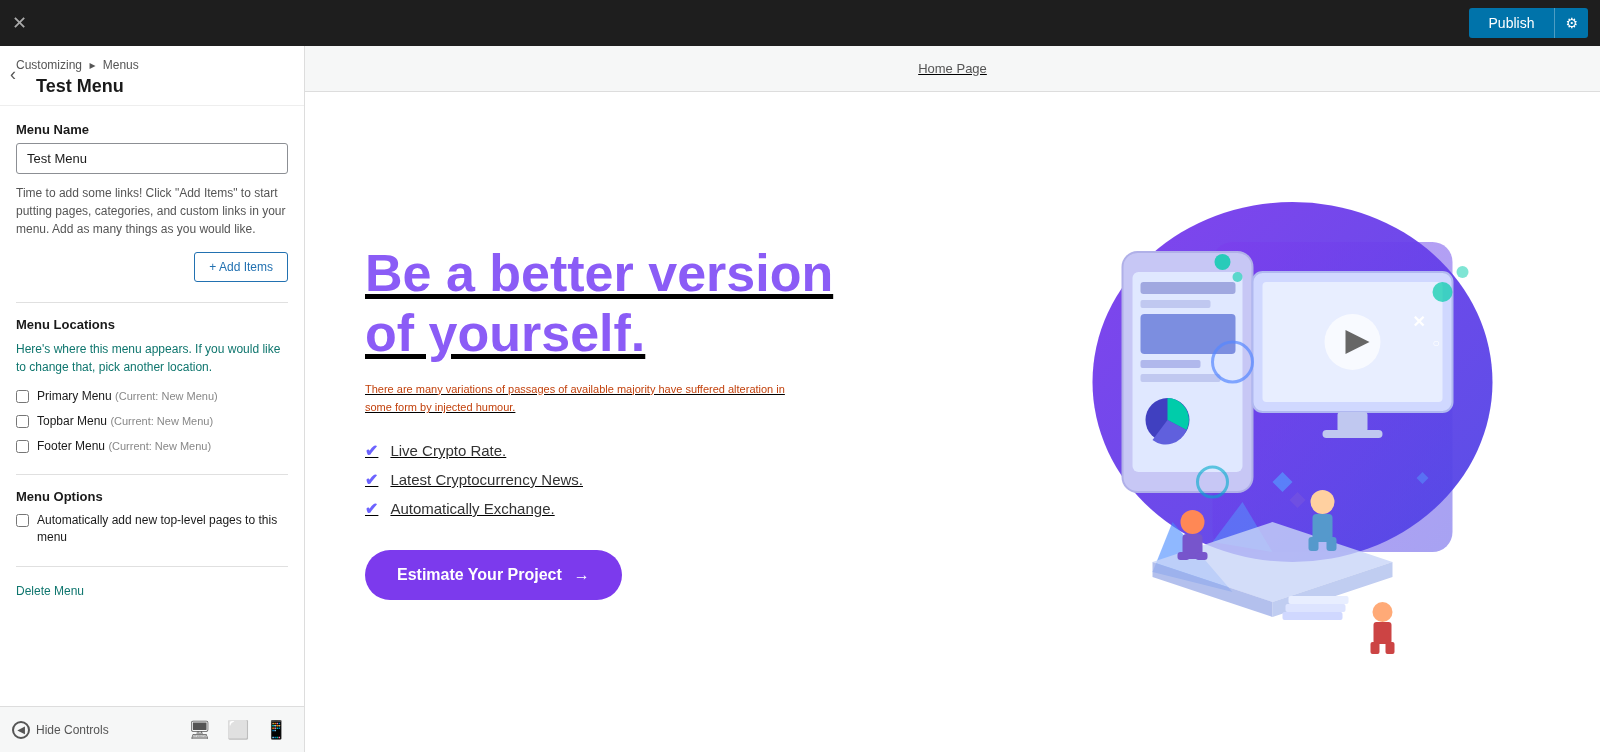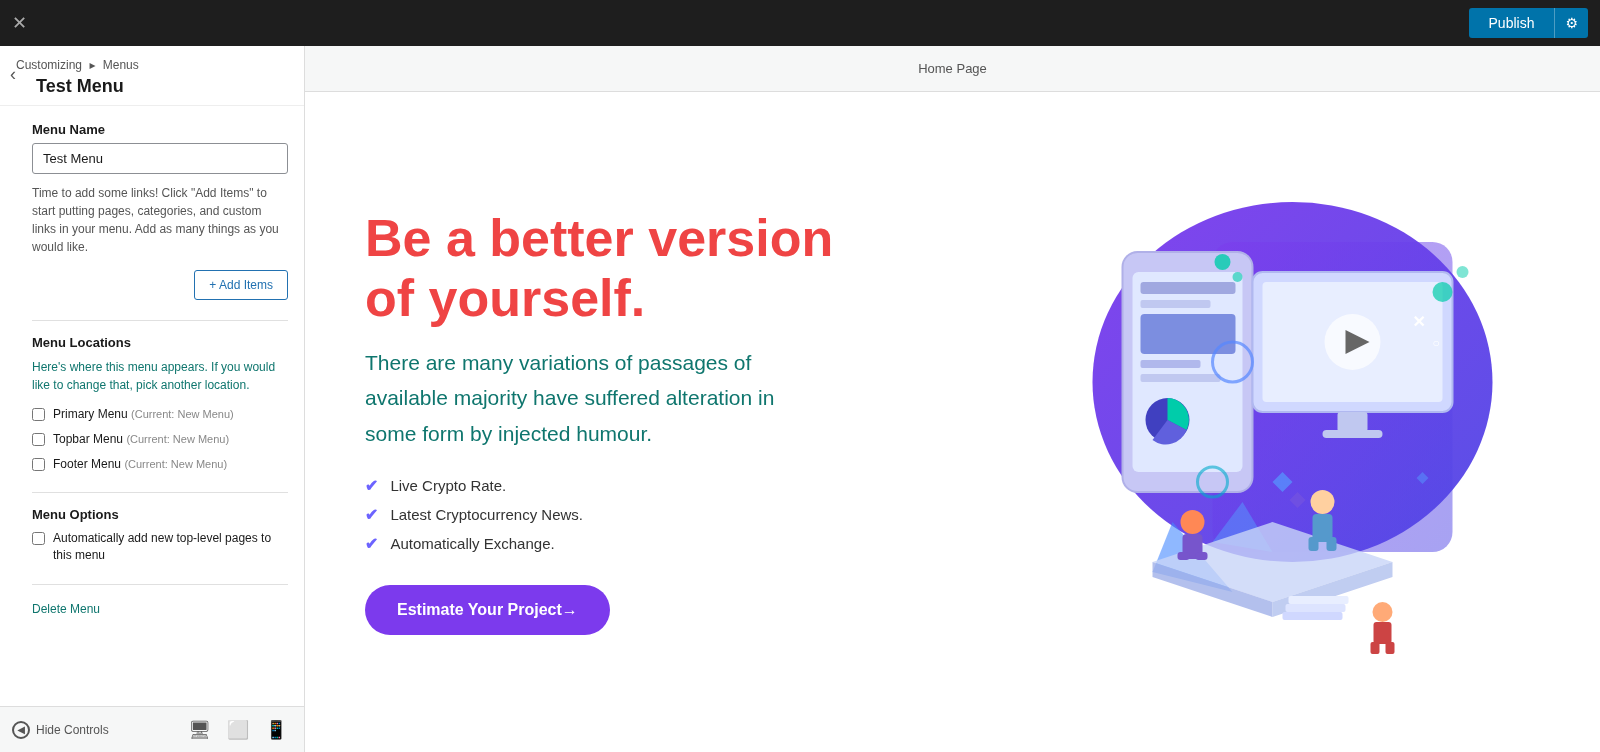--- a/index.html
+++ b/index.html
@@ -100,21 +100,20 @@
     }
     .sidebar-title {
       font-size: 18px;
       font-weight: 600;
       color: #1a1a1a;
       padding-left: 20px;
     }
 
     .sidebar-content {
       padding: 16px;
-      margin-left: 16px;
     }
 
     .field-label {
       font-size: 13px;
       font-weight: 600;
       color: #1a1a1a;
       margin-bottom: 6px;
     }
     .text-input {
       width: 100%;
@@ -242,20 +241,21 @@
       padding: 4px;
     }
 
     
     .preview-area {
       flex: 1;
       background: #fff;
       display: flex;
       flex-direction: column;
       overflow: hidden;
+      text-decoration: underline;
     }
     .preview-topbar {
       height: 46px;
       background: #f6f7f7;
       border-bottom: 1px solid #ddd;
       display: flex;
       align-items: center;
       justify-content: center;
       font-size: 13px;
       color: #555;
@@ -276,27 +276,27 @@
       position: relative;
       background: #fff;
     }
     .hero-text {
       flex: 1;
       max-width: 500px;
     }
     .hero-heading {
       font-size: 52px;
       font-weight: 700;
-      color: #ef4444;
+      color: #8b5cf6;
       line-height: 1.15;
       margin-bottom: 16px;
     }
     .hero-paragraph {
-      font-size: 21px;
-      color: #0f766e;
+      font-size: 11px;
+      color: #c2410c;
       line-height: 1.7;
       margin-bottom: 24px;
       max-width: 440px;
     }
     .checkmark-list {
       list-style: none;
       margin-bottom: 32px;
     }
     .checkmark-list li {
       display: flex;
@@ -307,21 +307,21 @@
       color: #333;
     }
     .checkmark-list li .check {
       color: #6c63ff;
       font-size: 16px;
       font-weight: 700;
     }
     .cta-btn {
       display: inline-flex;
       align-items: flex-start;
-      gap: 0;
+      gap: 12px;
       background: #7c3aed;
       color: #fff;
       border: none;
       padding: 16px 32px;
       border-radius: 50px;
       font-size: 16px;
       font-weight: 600;
       cursor: pointer;
     }
 

